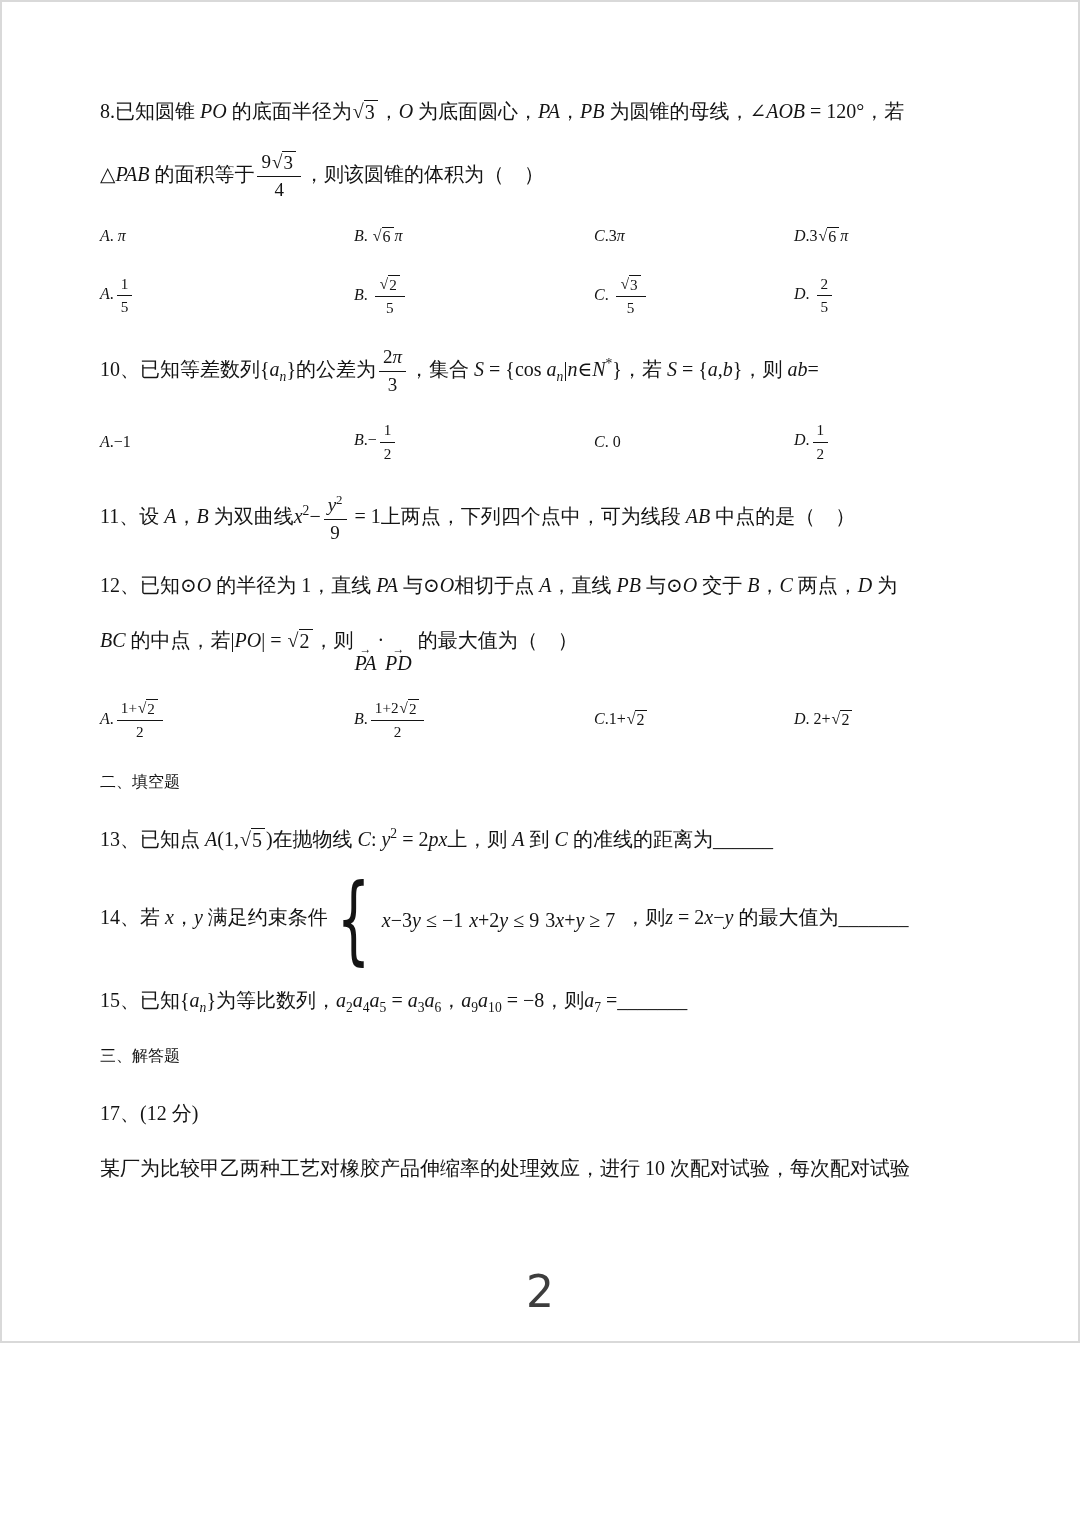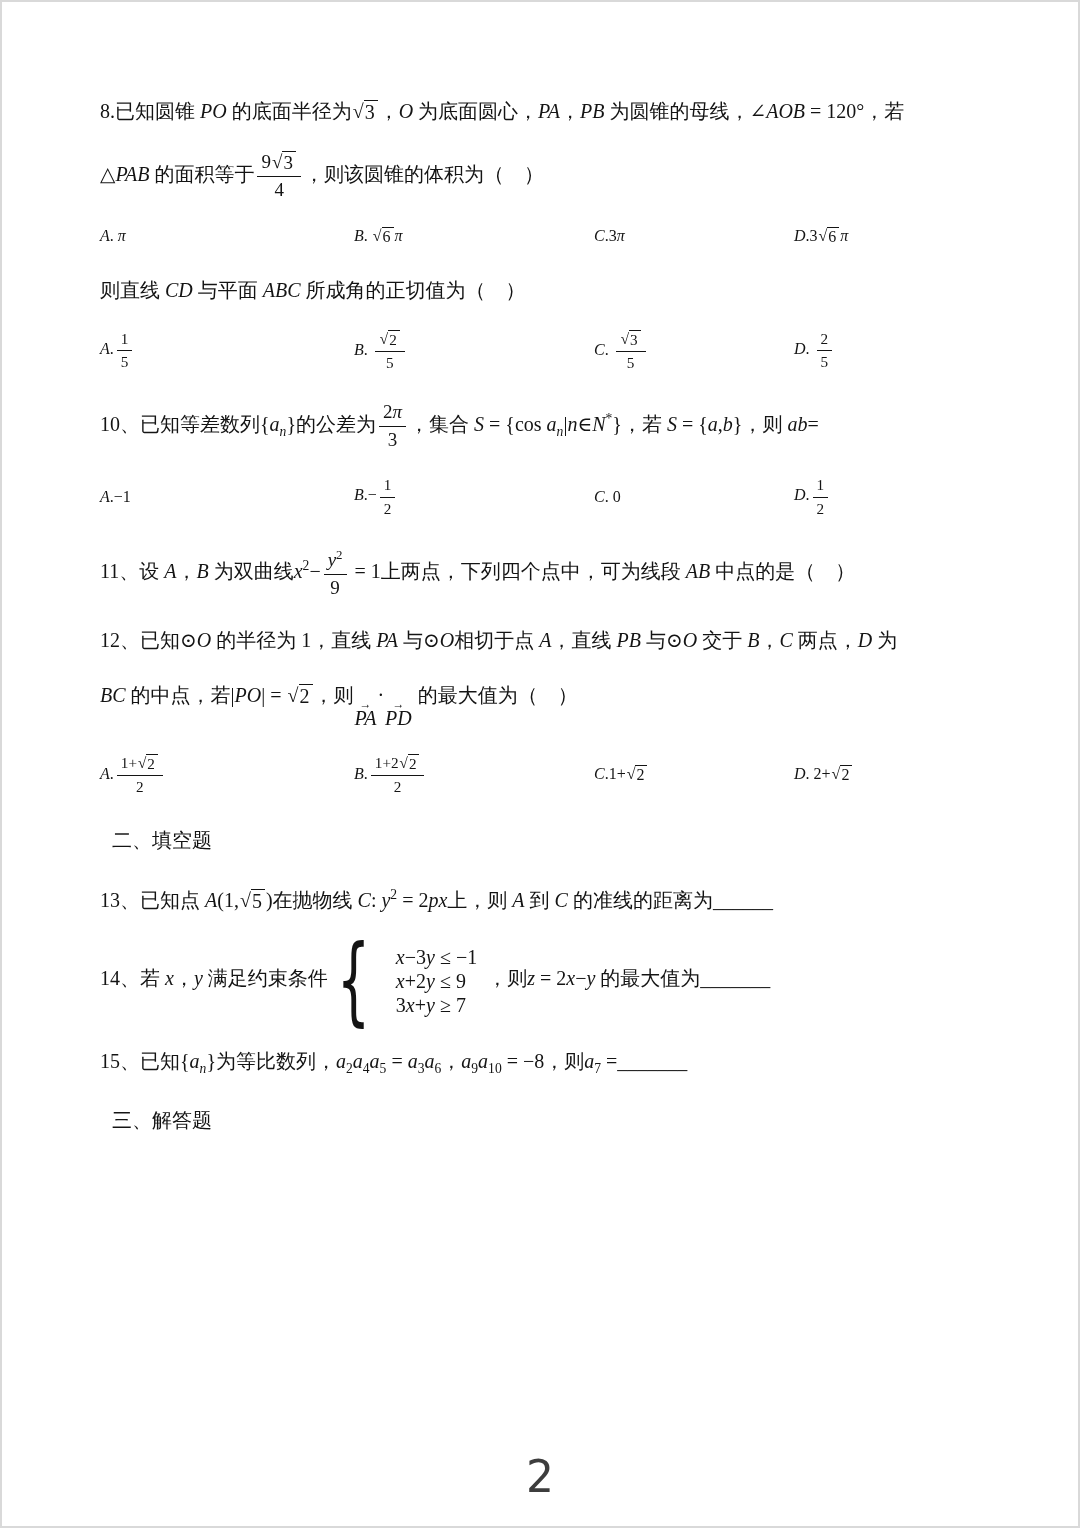--- a/index.html
+++ b/index.html
@@ -1,41 +1,41 @@
 <!DOCTYPE html>
 <html><head>
 <meta charset="utf-8">
 <style>
   *{box-sizing:border-box}
   html,body{margin:0;padding:0;background:#ffffff}
   .page{
-    width:1080px;height:1528px;margin:0 auto;background:#fff;position:relative;overflow:hidden;
+    width:1080px;height:1343px;margin:0 auto;background:#fff;position:relative;overflow:hidden;
     box-shadow:inset 0 0 0 2px #d9d9d9;
     padding:96px 92px 0 100px;
     font-family:"Liberation Serif","DejaVu Serif",serif;color:#141414;
   }
   .qline{font-size:20px;line-height:1.5;margin-bottom:25px;white-space:nowrap}
-  .header{font-size:20px;margin:4px 12px 30px;font-family:"Liberation Sans",sans-serif}
+  .header{font-size:16px;margin:4px 0 30px;font-family:"Liberation Sans",sans-serif}
   .opts{display:grid;grid-template-columns:254px 240px 200px 1fr;margin-bottom:29px;font-size:16px;align-items:center}
   .opt{white-space:nowrap}
   .mit{font-style:italic;font-family:"Liberation Serif","DejaVu Serif",serif}
   sup.sup{font-size:0.68em}
   sub.sub{font-size:0.68em}
   .frac{display:inline-flex;flex-direction:column;align-items:center;vertical-align:middle;margin:0 3px;text-align:center;font-size:0.95em}
   .frac .num{display:block;padding:0 4px 2px;border-bottom:1.4px solid currentColor;line-height:1.2}
   .frac .den{display:block;padding-top:2px;line-height:1.2}
   .sqrt{display:inline-flex;align-items:flex-start;margin:0 1px}
   .sqrt-sym{line-height:1.15}
   .sqrt-rad{border-top:1.4px solid currentColor;padding:0 3px 0 1px;line-height:1.15}
   .vec{display:inline-flex;flex-direction:column;align-items:center;vertical-align:-0.3em;line-height:1;margin:0 1px}
   .vec-arrow{font-size:0.6em;line-height:0.7}
   .vec-body{line-height:1.05}
   .cases{display:inline-flex;align-items:center;vertical-align:middle;margin:0 5px}
   .cases-brace{font-size:96px;line-height:0.85;transform:scaleX(0.55);transform-origin:center;margin:0 -8px 0 -10px;font-family:"DejaVu Sans",sans-serif;font-weight:400;color:#141414}
-  .cases-rows{display:inline-flex;flex-direction:column;margin-left:20px}
+  .cases-rows{display:inline-flex;flex-direction:row;gap:6px;margin-left:6px}
   .cases-row{line-height:1.2;white-space:nowrap}
   .page-number{position:absolute;left:0;right:0;bottom:26px;text-align:center;font-size:44px;color:#3d3d3d;font-family:"DejaVu Sans",sans-serif}
 </style>
 </head>
 <body>
 
 <div class="page">
   <div id="doc">
       <div class="question">
         <div class="qline">8.已知圆锥 <span class="mit">PO</span> 的底面半径为<span class="sqrt">
@@ -56,21 +56,20 @@
               <span class="sqrt-rad">6</span>
             </span><span class="mit">π</span></span>
           <span class="opt"><span class="mit">C</span>.3<span class="mit">π</span></span>
           <span class="opt"><span class="mit">D</span>.3<span class="sqrt">
               <span class="sqrt-sym">√</span>
               <span class="sqrt-rad">6</span>
             </span><span class="mit">π</span></span>
         </div>
       </div>
       <div class="question">
-        <div class="qline">则直线 <span class="mit">CD</span> 与平面 <span class="mit">ABC</span> 所成角的正切值为（　）</div>
         <div class="opts">
           <span class="opt"><span class="mit">A</span>.<span class="frac">
               <span class="num">1</span>
               <span class="den">5</span>
             </span></span>
           <span class="opt"><span class="mit">B</span>.  <span class="frac">
               <span class="num"><span class="sqrt">
                   <span class="sqrt-sym">√</span>
                   <span class="sqrt-rad">2</span>
                 </span></span>
@@ -164,15 +163,19 @@
               <span class="cases-row"><span class="mit">x</span>−3<span class="mit">y</span> ≤ −1</span>
               <span class="cases-row"><span class="mit">x</span>+2<span class="mit">y</span> ≤ 9</span>
               <span class="cases-row">3<span class="mit">x</span>+<span class="mit">y</span> ≥ 7</span>
             </span>
           </span>  ，则<span class="mit">z</span> = 2<span class="mit">x</span>−<span class="mit">y</span> 的最大值为_______</div>
       </div>
       <div class="question">
         <div class="qline">15、已知{<span class="mit">a</span><sub class="sub"><span class="mit">n</span></sub>}为等比数列，<span class="mit">a</span><sub class="sub">2</sub><span class="mit">a</span><sub class="sub">4</sub><span class="mit">a</span><sub class="sub">5</sub> = <span class="mit">a</span><sub class="sub">3</sub><span class="mit">a</span><sub class="sub">6</sub>，<span class="mit">a</span><sub class="sub">9</sub><span class="mit">a</span><sub class="sub">10</sub> = −8，则<span class="mit">a</span><sub class="sub">7</sub> =_______</div>
       </div>
       <div class="qline header">三、解答题</div>
+      <div class="question">
+        <div class="qline">17、(12 分)</div>
+        <div class="qline">某厂为比较甲乙两种工艺对橡胶产品伸缩率的处理效应，进行 10 次配对试验，每次配对试验</div>
+      </div>
     </div>
   <div class="page-number">2</div>
 </div>
 
 </body></html>

